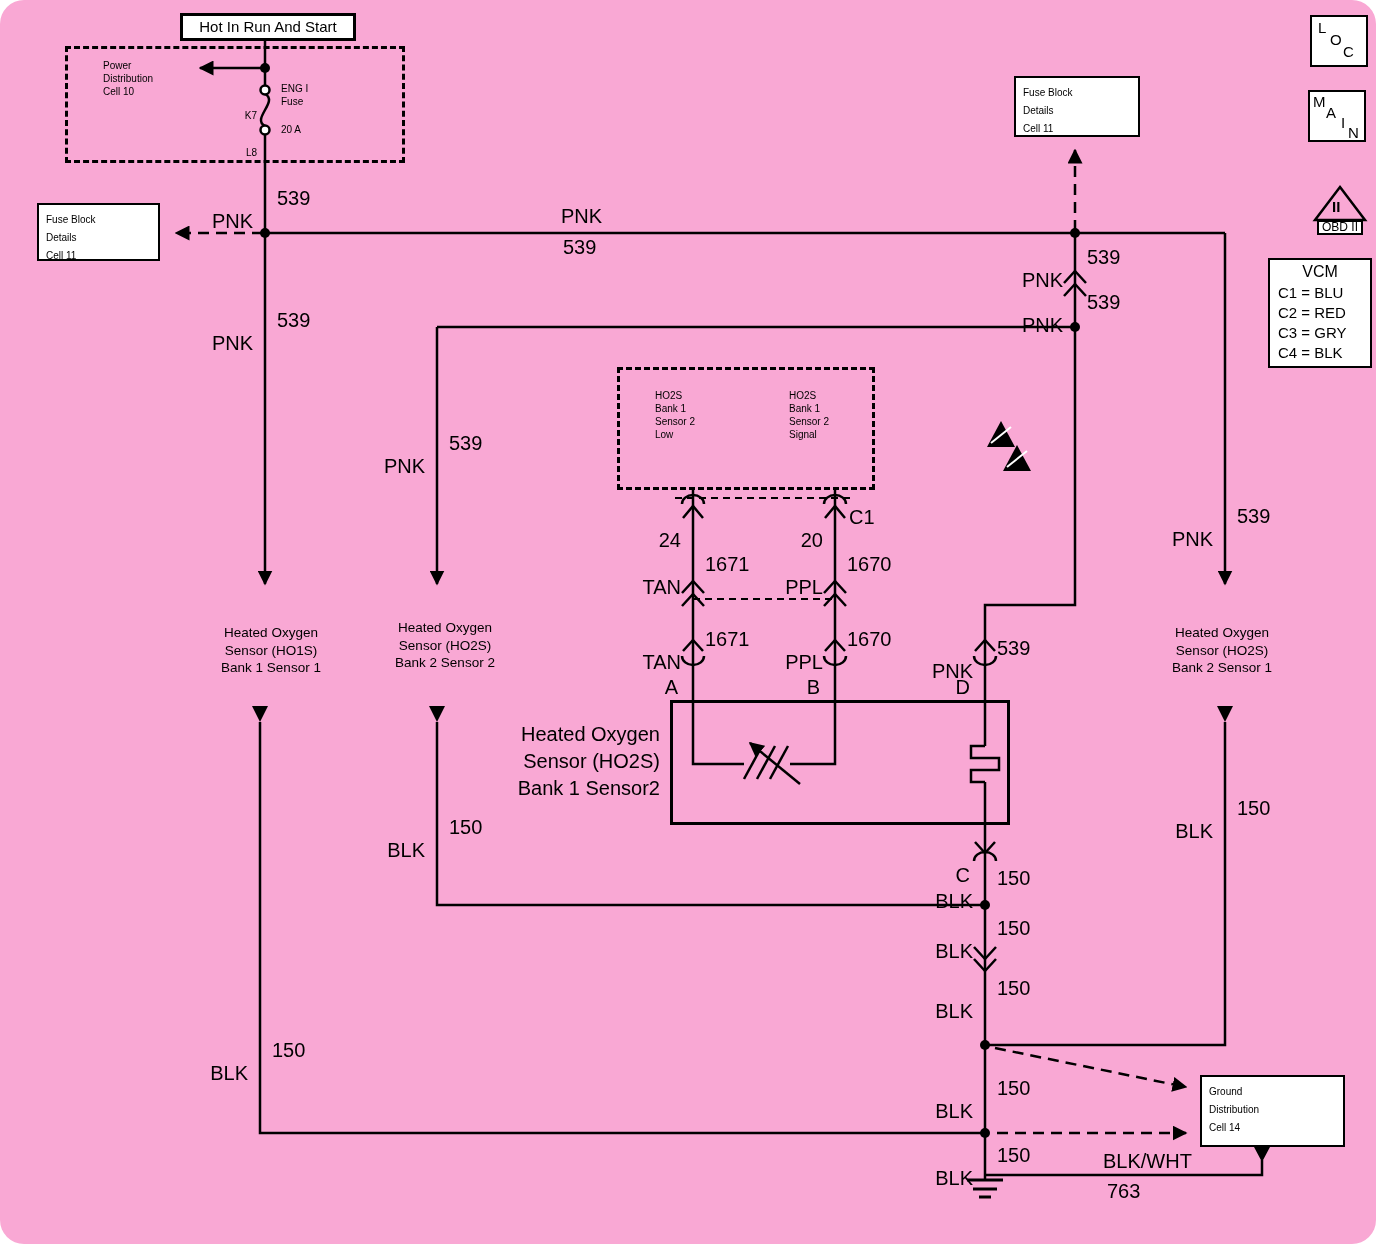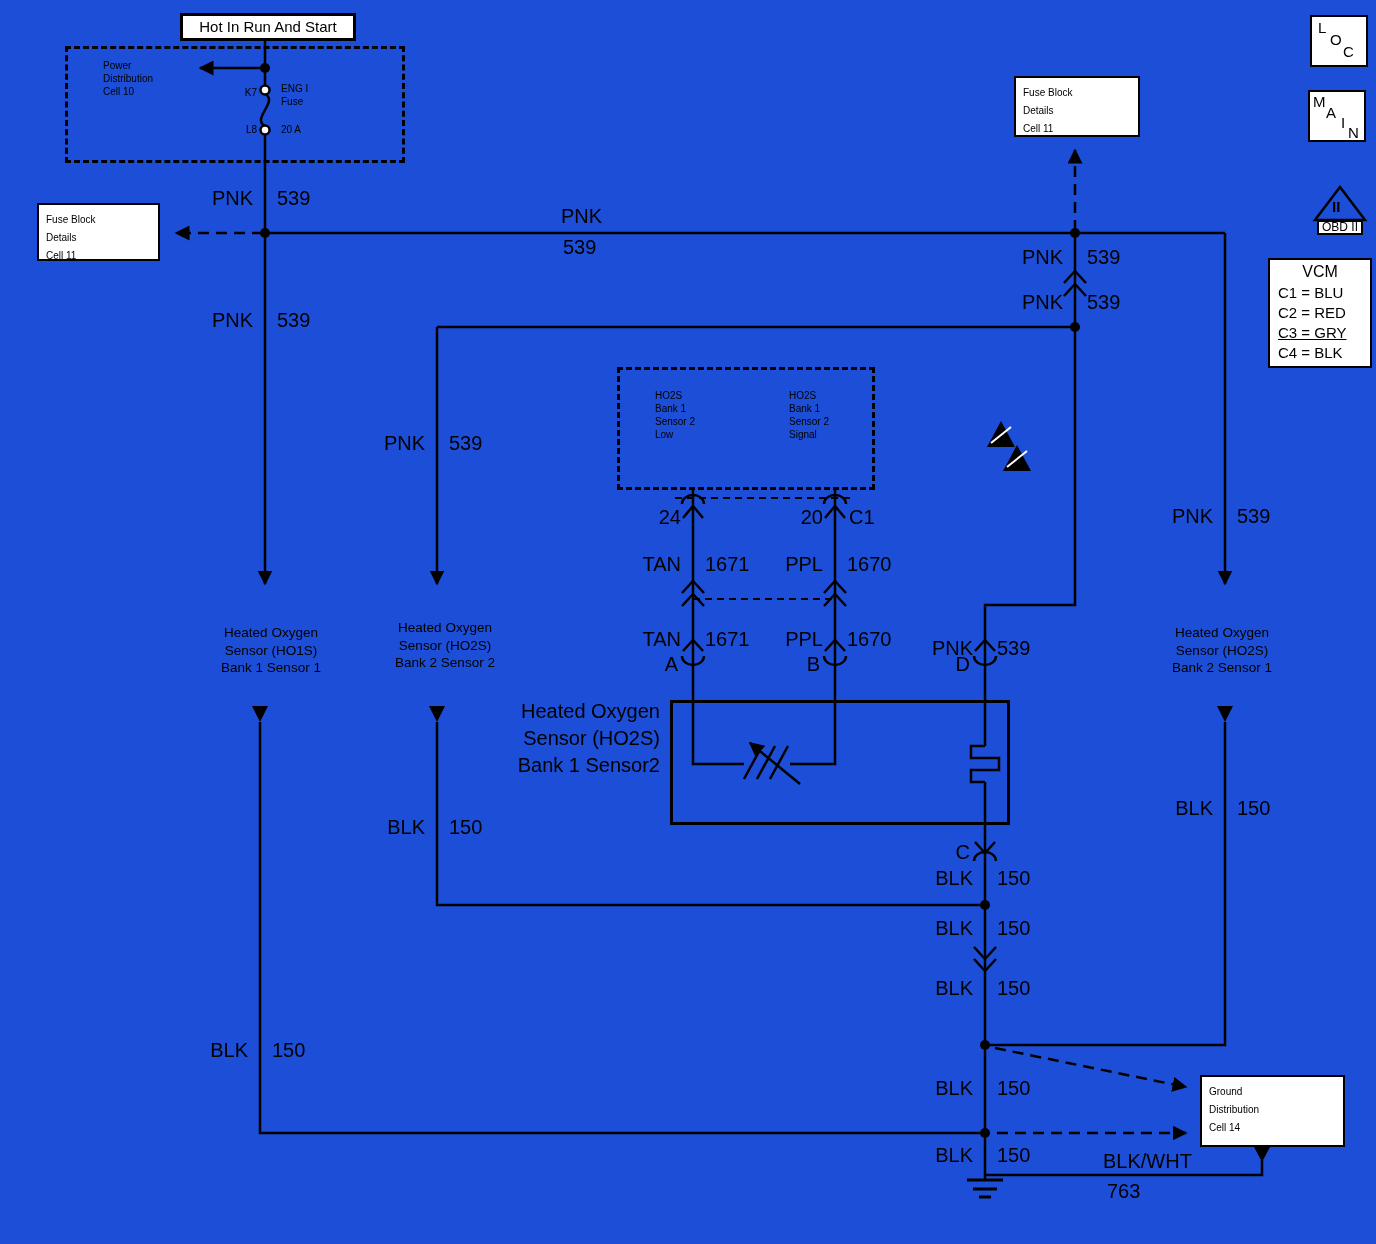--- a/index.html
+++ b/index.html
@@ -1,23 +1,23 @@
 <!DOCTYPE html>
 <html><head>
 <meta charset="utf-8">
 <style>
   * { margin:0; padding:0; box-sizing:border-box; }
   body { font-family:"Liberation Sans", sans-serif; background:#fff; }
-  #diagram { position:relative; width:1376px; height:1244px; background:#1d4ed8; color:#000; overflow:hidden; }
+  #diagram { position:relative; width:1376px; height:1244px; background:#f9a8d4; color:#000; overflow:hidden;border-radius:24px; }
   .t   { position:absolute; white-space:pre-line; font-size:10px; line-height:1.3; color:#000; }
   .t13 { font-size:13.5px; line-height:1.3; }
   .t20 { font-size:20px; line-height:1.35; }
   .t21 { font-size:21px; line-height:1.38; }
   .ctr { text-align:center; }
-  .rt  { text-align:right; }
+  .rt  { text-align:right;margin-top:23px; }
   .wl  { position:absolute; font-size:20px; white-space:nowrap; color:#000; }
   .bx  { position:absolute; border:3px solid #000; background:#fff; }
   .bx2 { position:absolute; border:2.5px solid #000; background:#fff; }
   .dbx { position:absolute; border:3px dashed #000; background:transparent; }
   .pad { padding:4px 7px; }
   svg.wires { position:absolute; left:0; top:0; }
   .legend-letter { position:absolute; font-size:15px; color:#000; }
 </style>
 </head>
 <body>
@@ -283,17 +283,17 @@
 
   <span class="legend-letter" style="left:1332px; top:198px; font-weight:bold;">II</span>
   <div style="position:absolute; left:1317px; top:220px; width:46px; height:15px; border:2px solid #000; background:#fff; font-size:12px; line-height:11px; text-align:center;">
     <span>OBD II</span>
   </div>
 
   <div class="bx2" style="left:1268px; top:258px; width:104px; height:110px;">
     <div class="ctr" style="font-size:16px; margin:3px 0 2px; ">VCM</div>
     <div style="font-size:15px; line-height:20px; padding-left:8px;">C1 = BLU</div>
     <div style="font-size:15px; line-height:20px; padding-left:8px;">C2 = RED</div>
-    <div style="font-size:15px; line-height:20px; padding-left:8px;text-decoration:underline;">C3 = GRY</div>
+    <div style="font-size:15px; line-height:20px; padding-left:8px;">C3 = GRY</div>
     <div style="font-size:15px; line-height:20px; padding-left:8px;">C4 = BLK</div>
   </div>
 
 </div>
 
 </body></html>

